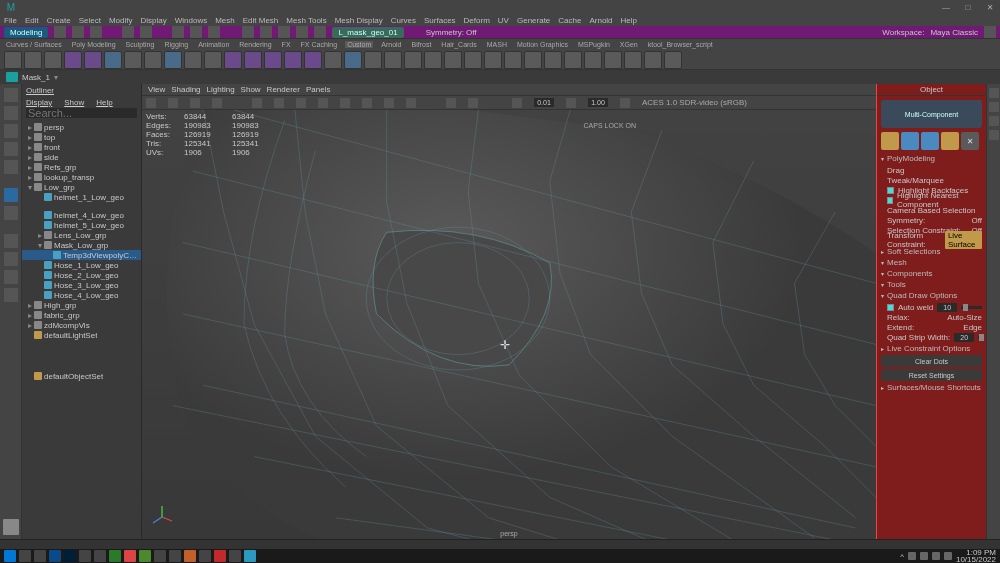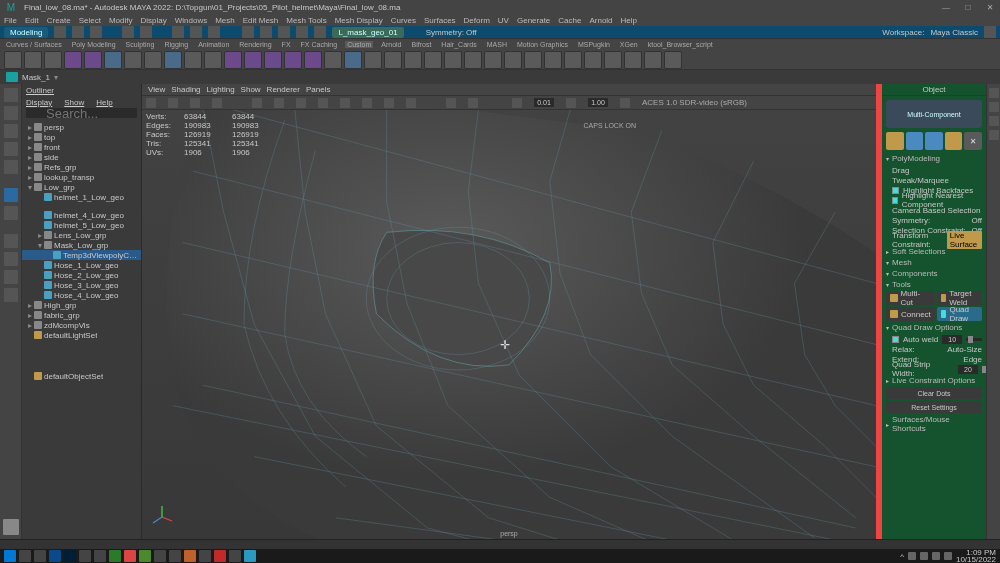--- a/index.html
+++ b/index.html
@@ -3,41 +3,41 @@
 <meta charset="utf-8">
 <style>
 * { margin:0; padding:0; box-sizing:border-box; font-family:"Segoe UI",Arial,sans-serif; font-size:8px; color:#c8c8c8; user-select:none; }
 body { width:1000px; height:563px; background:#444444; overflow:hidden; position:relative; }
 .title-bar { height:14px; background:#444; display:flex; align-items:center; padding:0 4px; font-size:8px; color:#aaa; }
 .title-bar .left { flex:1; display:flex; align-items:center; gap:6px; }
 .title-bar .right { display:flex; gap:10px; }
 .win-btn { width:12px; height:12px; display:flex; align-items:center; justify-content:center; color:#aaa; }
 .menu-bar { height:12px; background:#444; display:flex; align-items:center; padding:0 4px; gap:8px; font-size:8px; }
 .menu-bar span { color:#bbb; }
-.status-line { height:12px; background:#0c4a6e; display:flex; align-items:center; padding:0 4px; gap:6px; font-size:8px; }
+.status-line { height:12px; background:#701a75; display:flex; align-items:center; padding:0 4px; gap:6px; font-size:8px; }
 .icon-btn { width:12px; height:12px; background:#555; border-radius:1px; display:inline-block; }
 .shelf-tabs { height:12px; background:#444; display:flex; align-items:center; padding:0 4px; gap:6px; border-top:1px solid #333; }
 .shelf-tabs span { font-size:7px; color:#aaa; padding:0 2px; }
 .shelf-tabs span.active { background:#5a5a5a; }
 .shelf { height:20px; background:#444; display:flex; align-items:center; padding:0 4px; gap:2px; border-bottom:1px solid #333; }
 .shelf-icon { width:18px; height:18px; background:#555; border:1px solid #333; border-radius:2px; }
 .shelf-icon.purple { background:#6a4a8a; }
 .shelf-icon.blue { background:#4a6a8a; }
 .shelf-icon.grey { background:#5a5a5a; }
 .mask-row { height:14px; background:#3a3a3a; display:flex; align-items:center; padding:0 6px; color:#4dd; font-size:8px; }
 .main { display:flex; height:calc(563px - 84px - 24px); }
 .toolbox { width:22px; background:#444; display:flex; flex-direction:column; align-items:center; gap:4px; padding:4px 0; border-right:1px solid #333; }
 .tool { width:14px; height:14px; background:#555; border-radius:1px; }
 .tool.active { background:#2a6aa0; }
 .toolbox .spacer { flex:1; }
 .tool.swatch { width:16px; height:16px; background:#888; }
 .outliner { width:120px; background:#3a3a3a; border-right:1px solid #2a2a2a; display:flex; flex-direction:column; }
 .outliner-hdr { height:12px; display:flex; align-items:center; padding:0 4px; font-size:8px; color:#ccc; gap:6px;text-decoration:underline; }
 .outliner-search { height:12px; padding:0 4px; }
-.outliner-search input { width:100%; height:10px; background:#2a2a2a; border:none; color:#888; font-size:13px; padding:0 20px; }
+.outliner-search input { width:100%; height:10px; background:#2a2a2a; border:none; color:#888; font-size:11px; padding:0 2px; }
 .tree { flex:1; overflow:hidden; padding:2px 0; }
 .node { display:flex; align-items:center; height:10px; padding-left:4px; font-size:7px; color:#bbb; white-space:nowrap; }
 .node .tw { width:8px; text-align:center; color:#888; }
 .node .ic { width:8px; height:8px; background:#5a8a9a; border-radius:1px; margin-right:2px; }
 .node .ic.grp { background:#888; }
 .node .ic.mesh { background:#4aa0c0; }
 .node .ic.set { background:#c09a4a; }
 .node.sel { background:#2a5a8a; color:#fff; }
 .node.grey { color:#777; }
 .node .lbl { overflow:hidden; text-overflow:ellipsis; }
@@ -47,21 +47,21 @@
 .vp-tool-ic { width:10px; height:10px; background:#555; border-radius:1px; }
 .vp-canvas { flex:1; position:relative; background:linear-gradient(180deg,#424242 0%,#383838 100%); overflow:hidden; }
 .hud { position:absolute; top:2px; left:4px; font-size:7px; color:#aaa; line-height:9px; }
 .hud-row { display:flex; gap:8px; }
 .hud-lbl { width:30px; }
 .caps { position:absolute; top:12px; right:240px; font-size:7px; color:#aaa; }
 .persp { position:absolute; bottom:2px; left:50%; transform:translateX(-50%); font-size:7px; color:#aaa; }
 .axis { position:absolute; bottom:10px; left:8px; width:24px; height:24px; }
 .cursor { position:absolute; top:228px; left:358px; font-size:12px; color:#ddd; }
 .wireframe-shape { position:absolute; inset:0; }
-.right-panel { width:110px; background:#14532d; border-left:6px solid #ef4444; display:flex; flex-direction:column; overflow:hidden; }
+.right-panel { width:110px; background:#7f1d1d; border-left:1px solid #ef4444; display:flex; flex-direction:column; overflow:hidden; }
 .rp-hdr { height:12px; display:flex; align-items:center; justify-content:center; font-size:8px; border-bottom:1px solid #333; }
 .comp-mode { height:28px; display:flex; align-items:center; justify-content:center; gap:2px; background:#3a4a5a; border-radius:3px; margin:4px; }
 .comp-btn { width:18px; height:18px; background:#4a6a8a; border-radius:2px; }
 .comp-btn.x { background:#5a5a5a; color:#ddd; display:flex; align-items:center; justify-content:center; }
 .rp-sec { padding:2px 4px; font-size:7px; }
 .rp-title { color:#bbb; margin:2px 0; display:flex; align-items:center; gap:3px; }
 .rp-title::before { content:"▾"; font-size:6px; }
 .rp-title.closed::before { content:"▸"; }
 .rp-row { display:flex; align-items:center; gap:4px; height:10px; padding-left:6px; }
 .chk { width:7px; height:7px; border:1px solid #888; background:#444; }
@@ -85,21 +85,20 @@
 .tb-right { margin-left:auto; display:flex; align-items:center; gap:4px; font-size:7px; color:#ccc; }
 .maya-logo { width:14px; height:14px; color:#1aa0a0; font-size:10px; display:flex; align-items:center; justify-content:center; }
 .sel-pill { background:#1a5a7a; padding:1px 6px; border-radius:2px; color:#cff; }
 </style>
 </head>
 <body>
 
 <div class="title-bar">
   <div class="left">
     <span class="maya-logo">M</span>
-    <span><span>Final_low_08.ma*</span> - <span>Autodesk MAYA 2022:</span> <span>D:\Topgun\01_Projects\05_Pilot_helmet\Maya\Final_low_08.ma</span></span>
   </div>
   <div class="right">
     <span class="win-btn">—</span>
     <span class="win-btn">□</span>
     <span class="win-btn">✕</span>
   </div>
 </div>
 
 <div class="menu-bar" id="menu-bar">
     <span>File</span>
@@ -502,38 +501,20 @@
           <span style="margin-left:auto">Off</span>
         </div>
       <div class="rp-row">
           <span>Transform Constraint:</span>
           <span style="margin-left:auto;background:#c09a4a;padding:0 3px;border-radius:1px;color:#000">Live Surface</span>
         </div>
       <div class="rp-title closed">Soft Selections</div>
       <div class="rp-title">Mesh</div>
       <div class="rp-title">Components</div>
       <div class="rp-title">Tools</div>
-      <div class="rp-grid2">
-        <div class="tool-card">
-            <span class="dot"></span>
-            <span>Multi-Cut</span>
-          </div>
-        <div class="tool-card">
-            <span class="dot"></span>
-            <span>Target Weld</span>
-          </div>
-        <div class="tool-card">
-            <span class="dot"></span>
-            <span>Connect</span>
-          </div>
-        <div class="tool-card active">
-            <span class="dot" style="background:#4dd"></span>
-            <span>Quad Draw</span>
-          </div>
-      </div>
       <div class="rp-title">Quad Draw Options</div>
       <div class="rp-row">
           <span class="chk on"></span>
           <span>Auto weld</span>
           <input class="num-field" value="10" style="">
           <div class="slider">
             <div class="th" style="left:10%"></div>
           </div>
         </div>
       <div class="rp-row">

